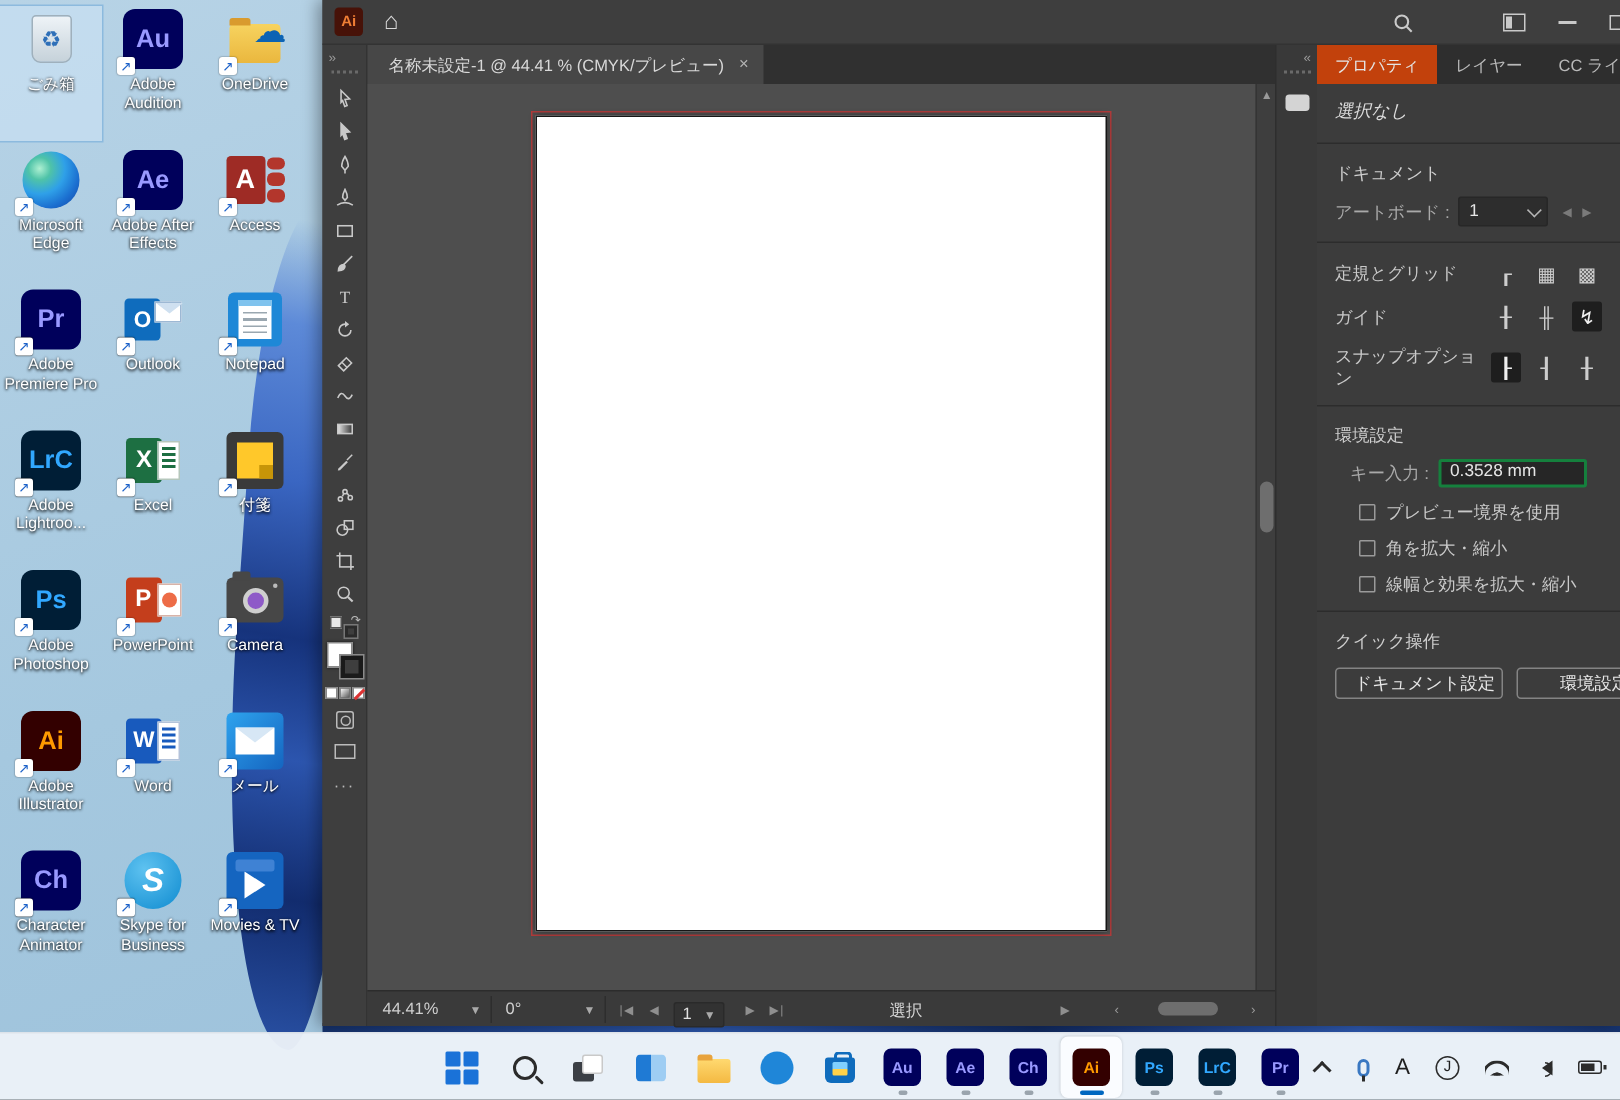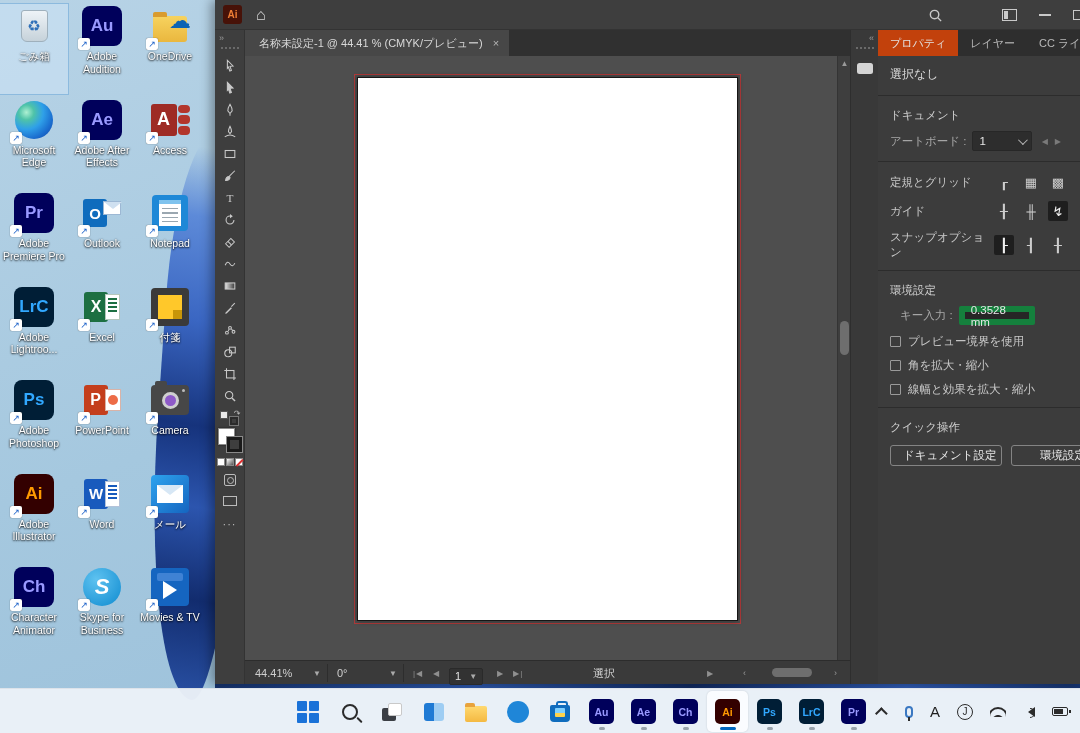--- a/index.html
+++ b/index.html
@@ -124,43 +124,43 @@
   .bubble::after { content:""; position:absolute; left:2px; bottom:-4px; border:4px solid transparent;
     border-top-color:#d4d4d4; border-left-width:2px; border-right-width:2px; }
 
   
   #panel { width:202px; background:#3c3c3c; display:flex; flex-direction:column; overflow:hidden; }
   #panel-tabs { height:26px; background:#2e2e2e; display:flex; align-items:stretch; }
   .ptab { padding:0 12px; font-size:11px; color:#b9b9b9; display:flex; align-items:center; white-space:nowrap; }
   .ptab.active { background:#c2410c; color:#e4e4e4; }
   #panel-body { flex:1; padding:0 12px; overflow:hidden; font-size:11.5px; color:#c9c9c9; }
   .sec-hr { height:1px; background:#2c2c2c; margin:10px -12px; }
-  .p-noselect { padding:10px 0 2px; color:#dcdcdc; font-size:12px; }
+  .p-noselect { padding:10px 0 2px; color:#dcdcdc; font-size:12px;font-style:italic; }
   .p-sec { margin:12px 0 8px; color:#cfcfcf; }
   .fieldrow { display:flex; align-items:center; justify-content:flex-end; gap:6px; margin:8px 0; }
   .flabel { color:#a9a9a9; white-space:nowrap; }
   .dd { background:#2d2d2d; border:1px solid #272727; border-radius:2px; height:20px;
     display:flex; align-items:center; padding:0 6px; color:#e6e6e6; position:relative; }
   .dd .chev { margin-left:auto; width:7px; height:7px; border-right:1.5px solid #b5b5b5;
     border-bottom:1.5px solid #b5b5b5; transform:rotate(45deg) translateY(-2px); }
   .dd.unit { width:104px; } .dd.ab { width:66px; }
   .nav-arrs { color:#7a7a7a; font-size:8px; letter-spacing:7px; margin-left:4px; }
   .ol-btn { border:1px solid #848484; border-radius:3px; background:transparent; color:#e8e8e8;
     font-size:11.5px; height:21px; padding:0 12px; white-space:nowrap;
     font-family:"Liberation Sans",sans-serif; }
   .btnrow { display:flex; justify-content:flex-end; margin:10px 0; }
   .icon-row { display:flex; align-items:center; margin:9px 0; }
   .icon-row .flabel2 { color:#c9c9c9; }
   .icon-row .icons { margin-left:auto; display:flex; gap:7px; }
   .pib { width:20px; height:20px; display:flex; align-items:center; justify-content:center;
     color:#cdcdcd; font-size:13px; border-radius:2px; }
   .pib.pressed { background:#1e1e1e; color:#f0f0f0; }
-  .valbox { background:#262626; border:6px solid #15803d; border-radius:2px; height:19px;
-    display:flex; align-items:center; padding:0 6px; color:#e6e6e6; width:76px; }
-  .cbrow { display:flex; align-items:center; gap:7px; margin:9px 0; }
+  .valbox { background:#262626; border:2px solid #15803d; border-radius:2px; height:19px;
+    display:flex; align-items:flex-start; padding:0 6px; color:#e6e6e6; width:99px; }
+  .cbrow { display:flex; align-items:center; gap:7px; margin:9px 16px; }
   .cb { width:11px; height:11px; border:1px solid #9a9a9a; border-radius:1px; background:transparent; flex:none; }
   .qbtns { display:flex; gap:9px; margin:10px 0; }
   .qbtns .ol-btn { flex:none; }
 
   
   #taskbar { position:absolute; left:0; top:688px; width:1080px; height:45px;
     background:rgba(236,241,248,.96); border-top:1px solid rgba(0,0,0,.05); }
   #tb-center { position:absolute; left:287px; top:2px; display:flex; gap:1px; }
   .tb-item { width:41px; height:41px; border-radius:5px; display:flex; flex-direction:column;
     align-items:center; justify-content:center; position:relative; }

